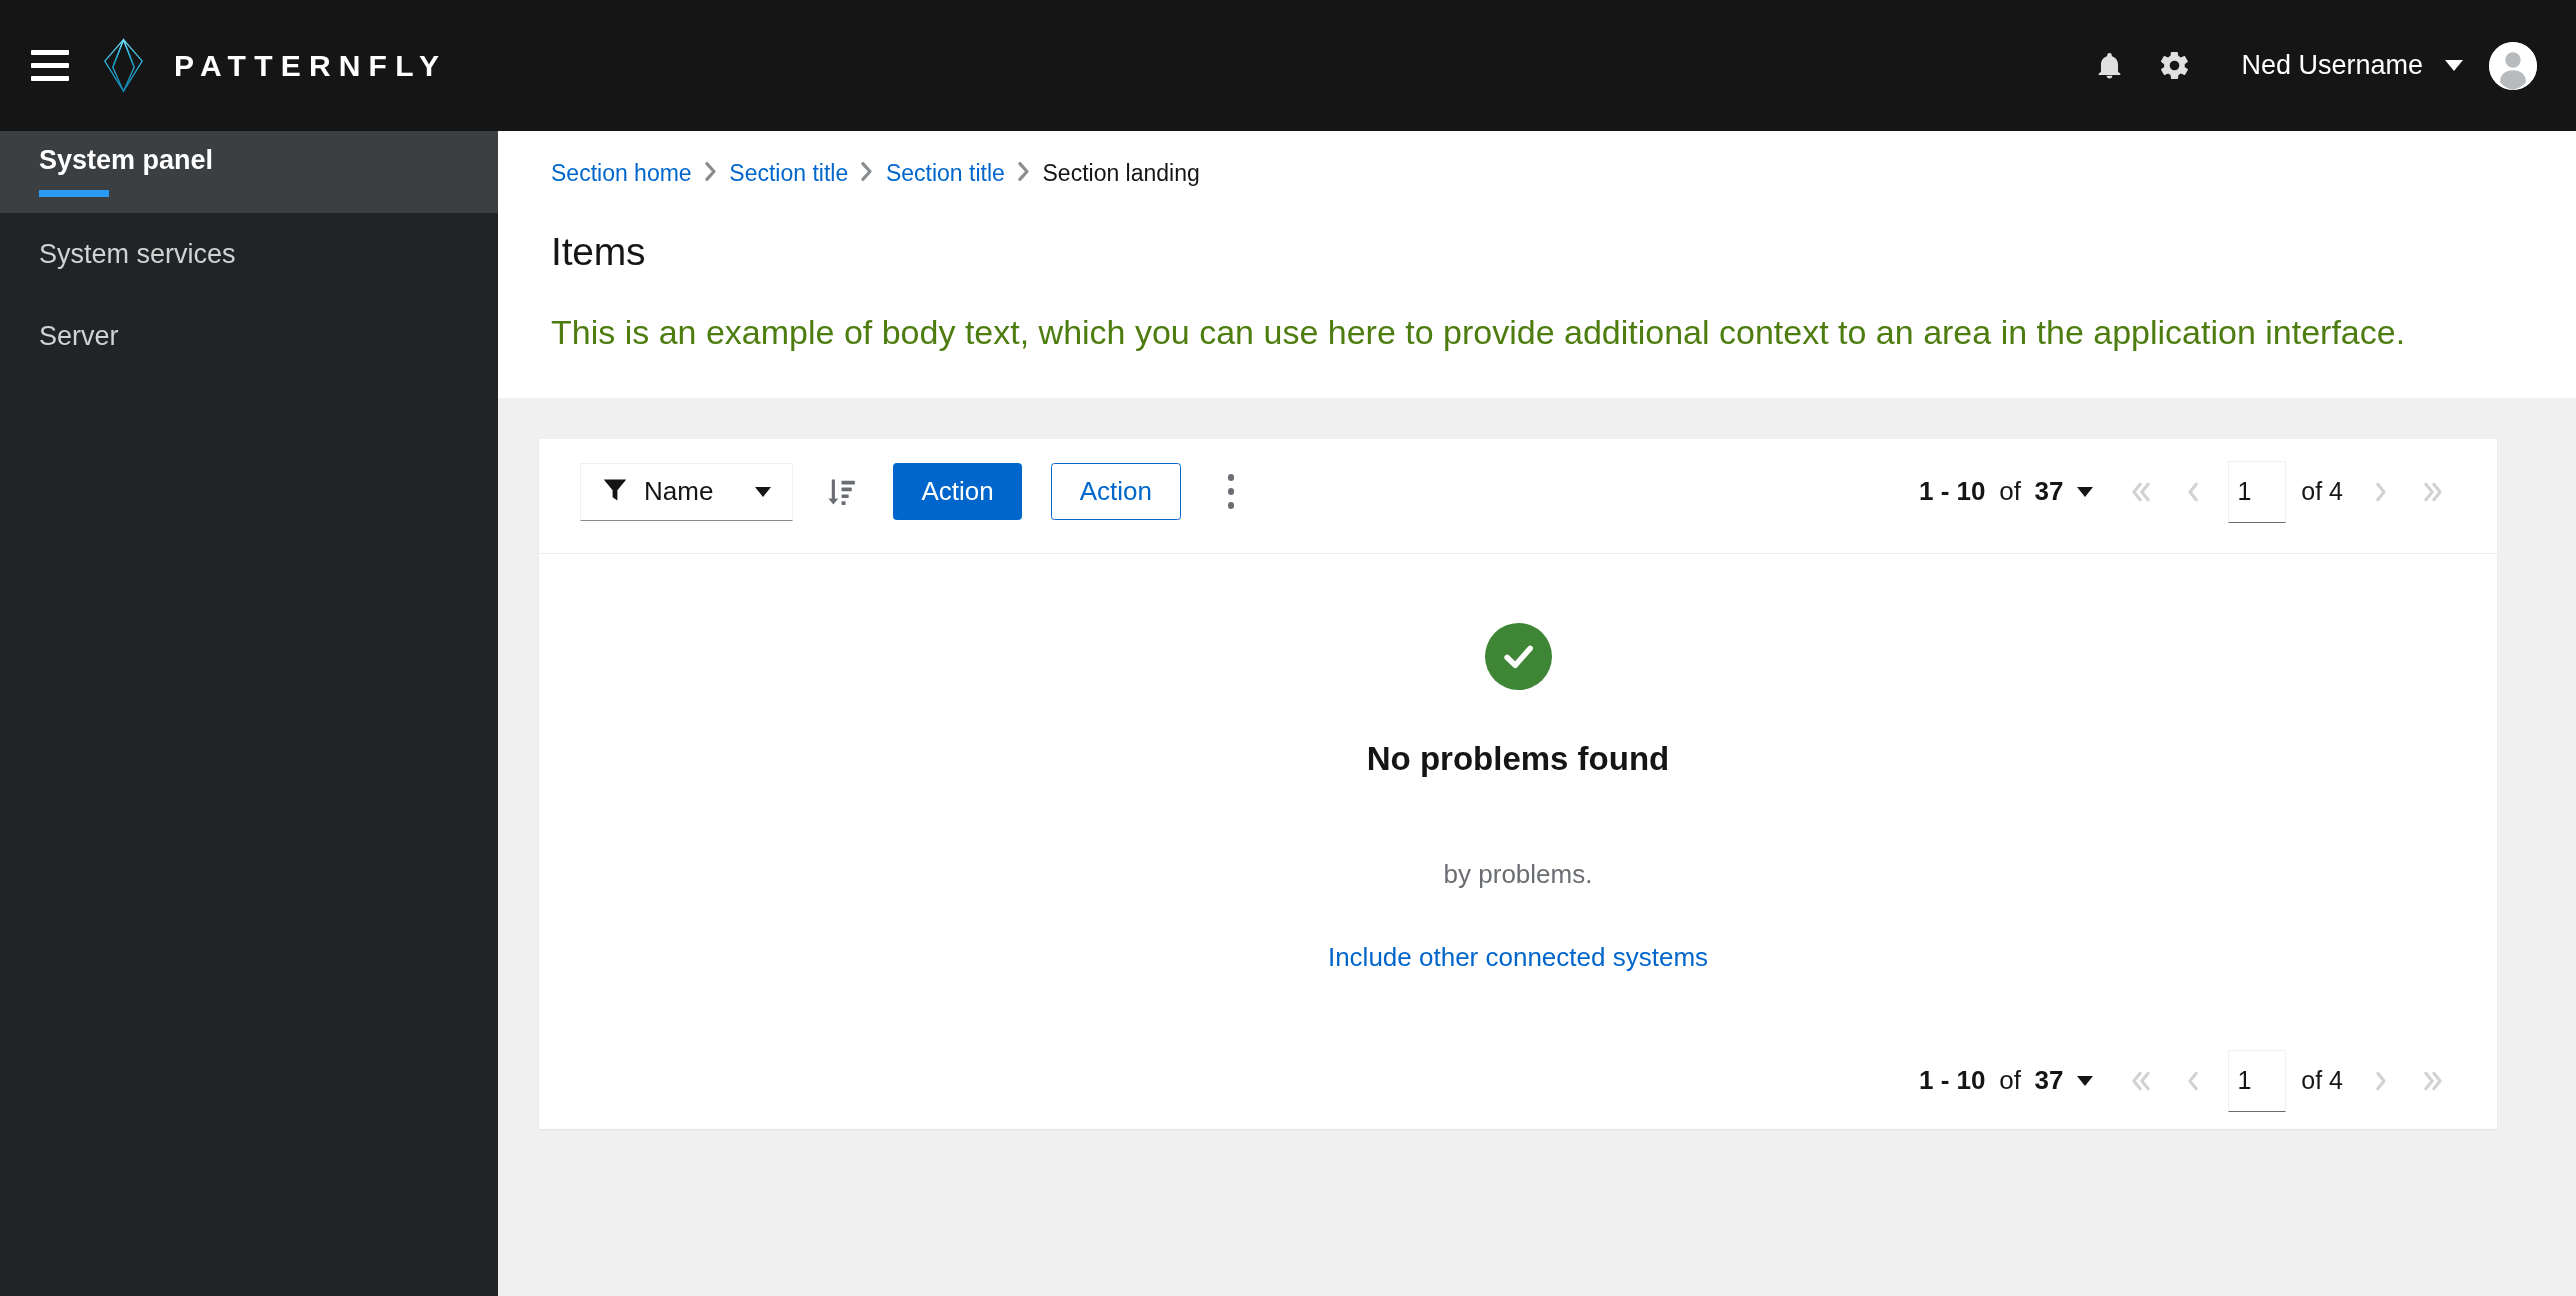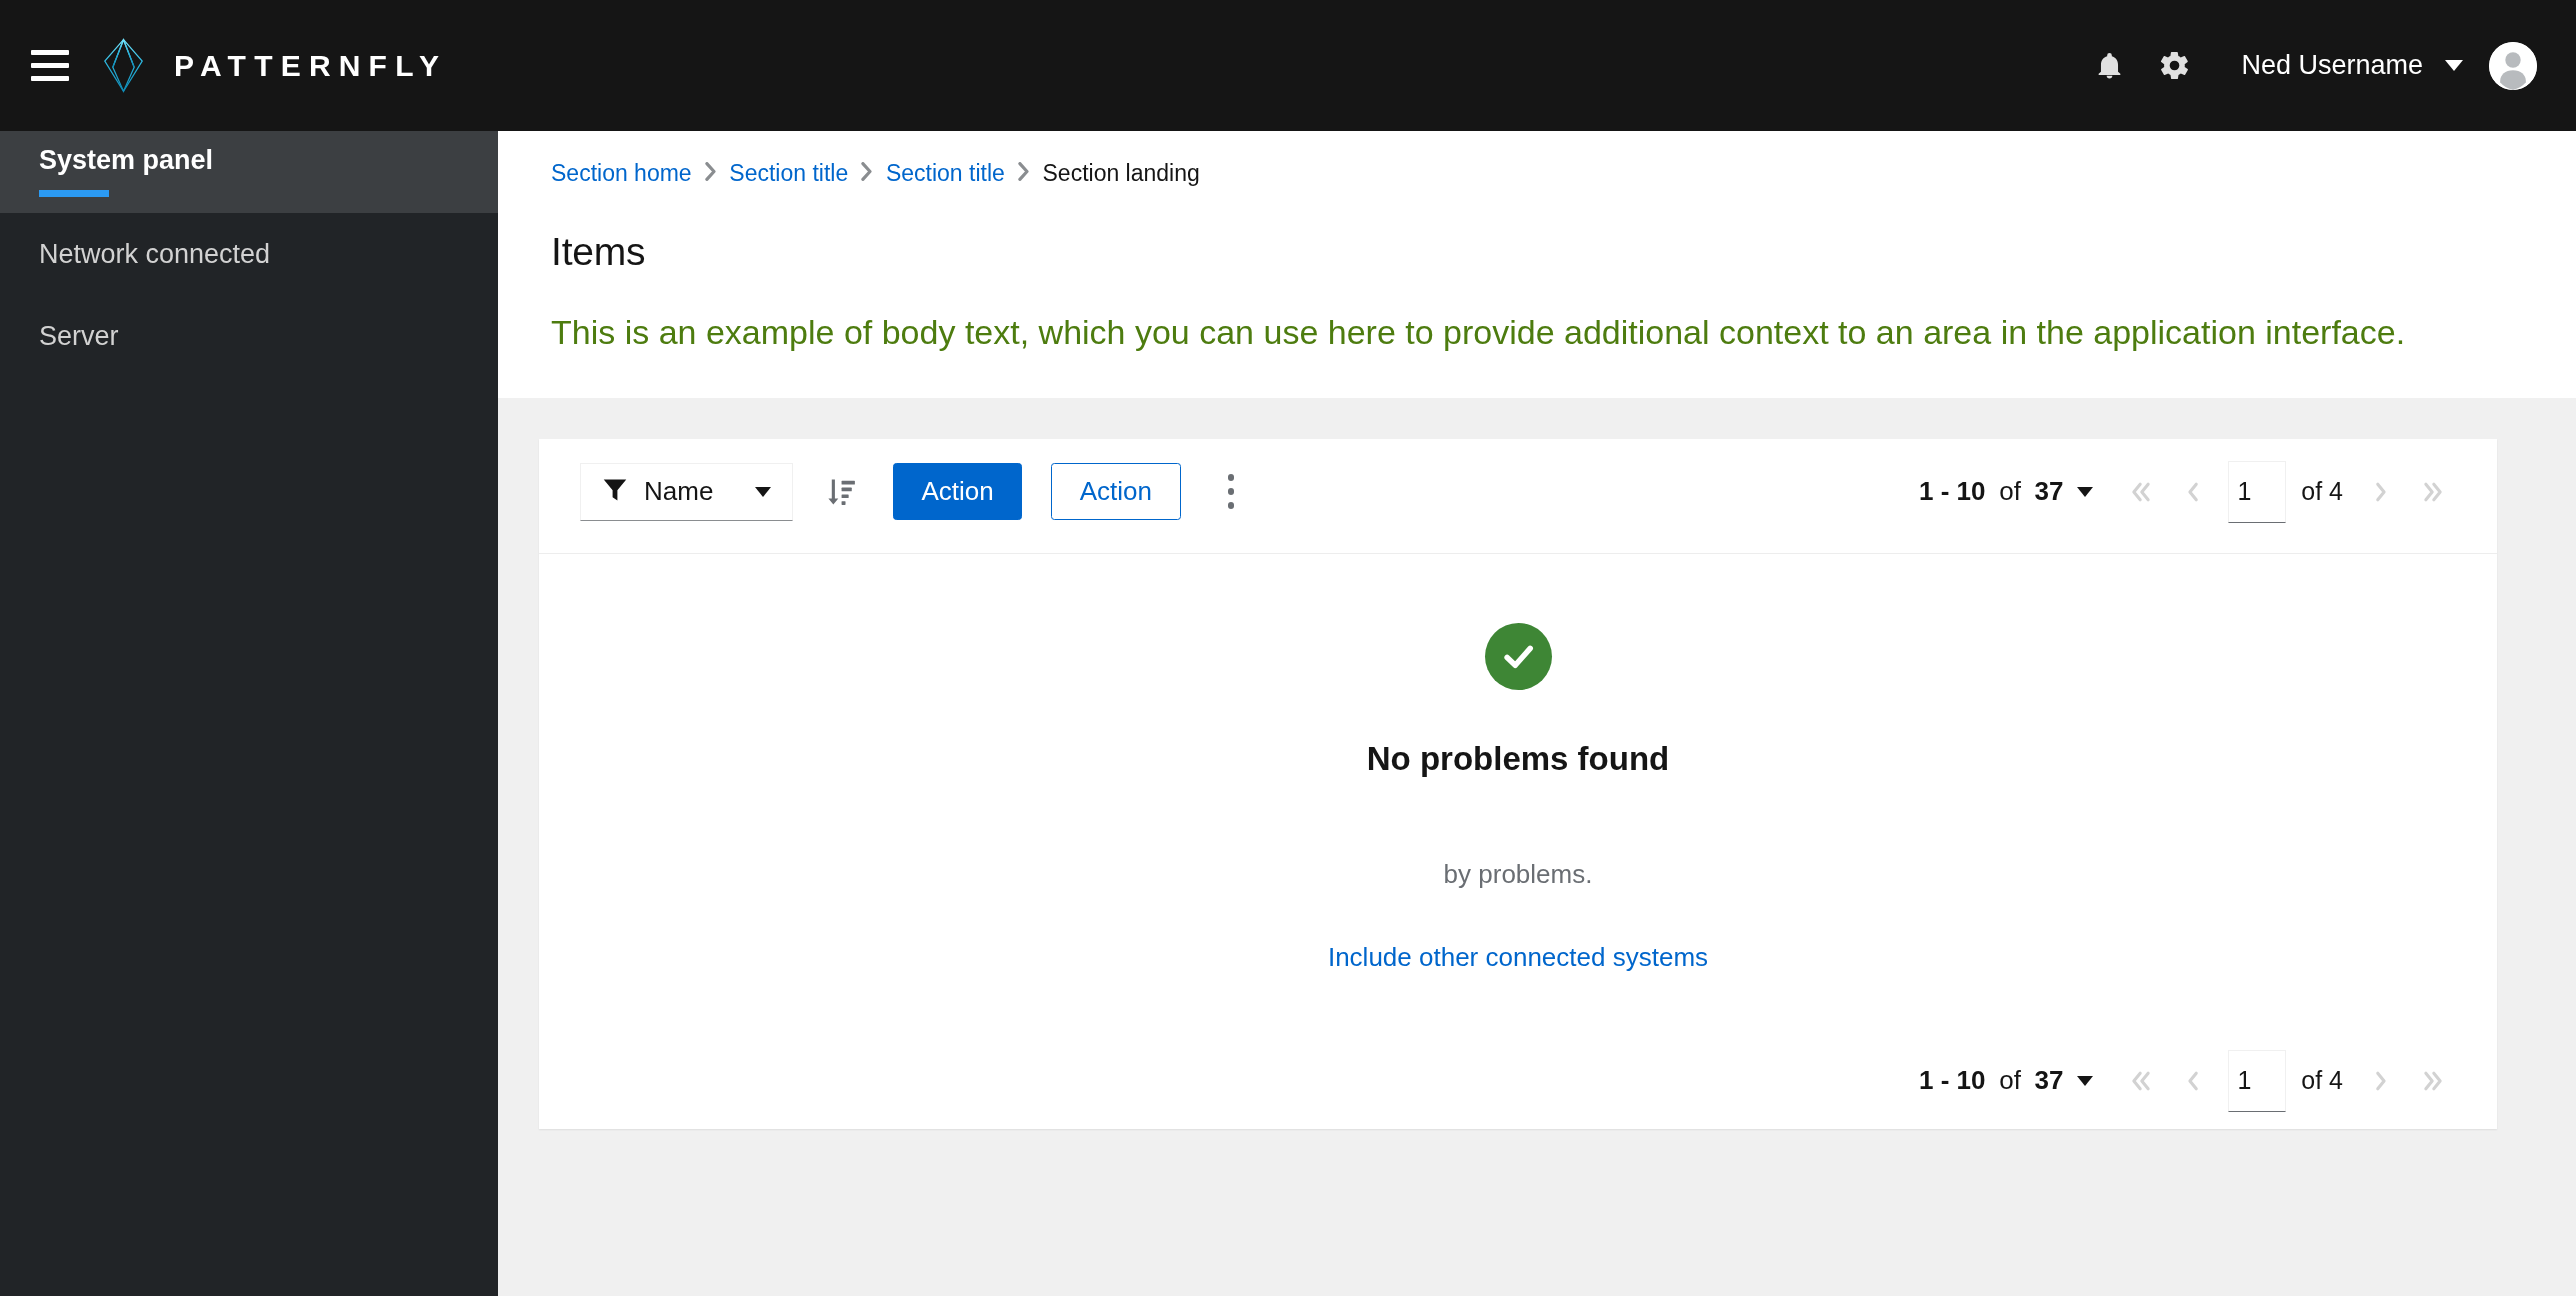--- a/index.html
+++ b/index.html
@@ -217,21 +217,21 @@
   </header>
 
   <div class="body-row">
 
     <nav class="sidebar">
       <div class="nav-item active">
         <span class="nav-label">System panel</span>
         <span class="nav-underline"></span>
       </div>
       <div class="nav-item">
-        <span class="nav-label">Network connected</span>
+        <span class="nav-label">System services</span>
       </div>
       <div class="nav-item">
         <span class="nav-label">Server</span>
       </div>
     </nav>
 
     <main class="main">
 
       <section class="page-header">
 

